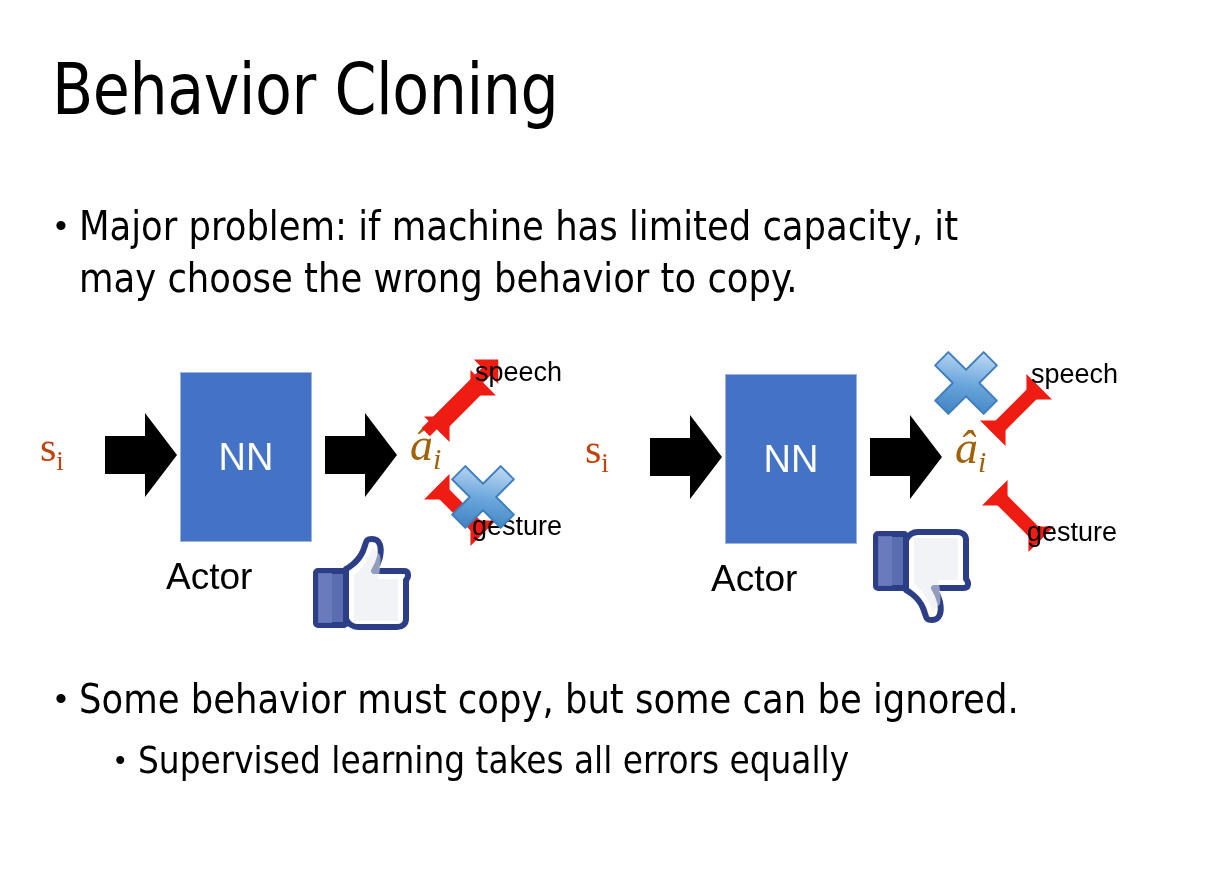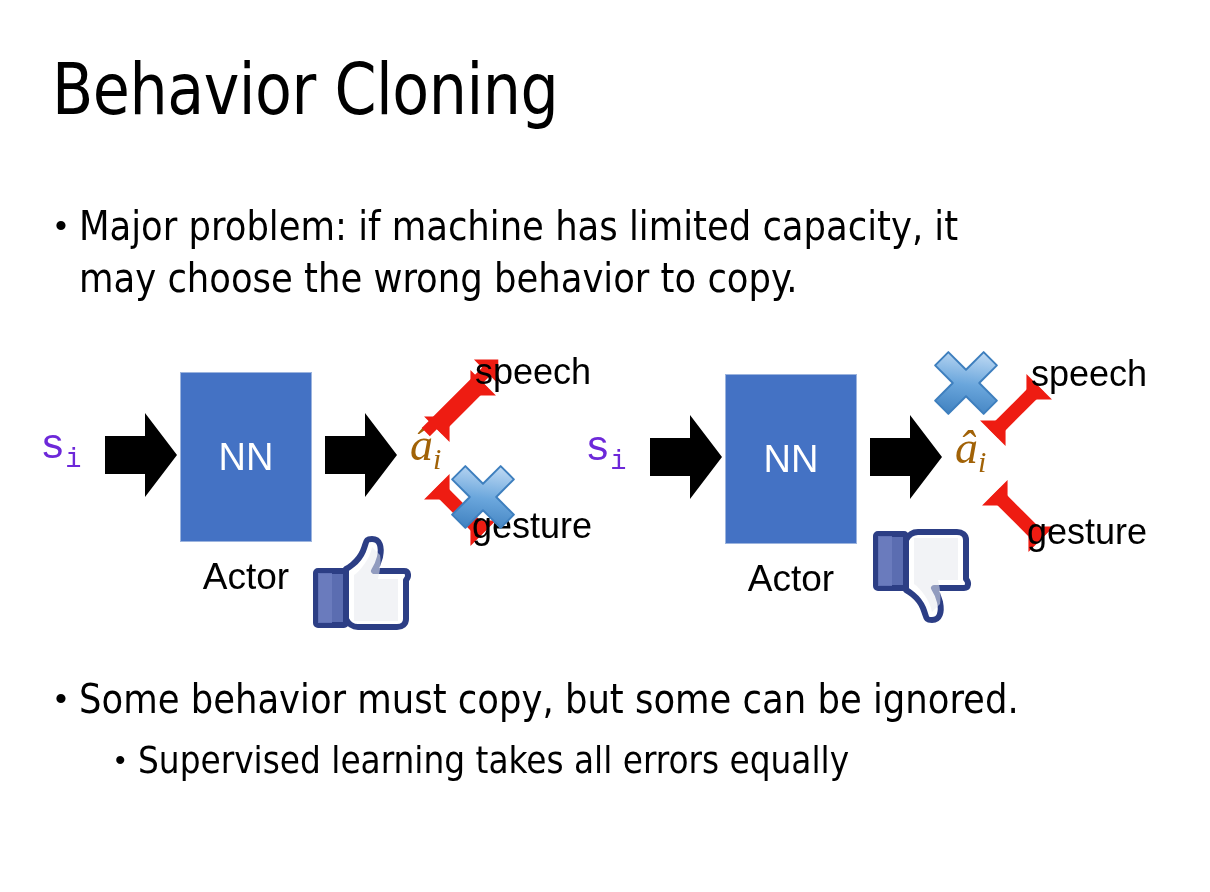--- a/index.html
+++ b/index.html
@@ -85,24 +85,24 @@
     top: 340px;
     width: 600px;
     height: 300px;
   }
   #diagram-left  { left: 20px; }
   #diagram-right { left: 565px; }
 
   
   .state-label {
     position: absolute;
-    font-family: Liberation Mono, monospace;
+    font-family: Liberation Serif, serif;
     font-size: 42px;
     line-height: 42px;
-    color: #6d28d9;
+    color: #c2410c;
     text-align: right;
   }
   .state-label .sub {
     font-size: 27px;
     vertical-align: -0.32em;
     letter-spacing: 0;
   }
 
   
   .block-arrow {
@@ -129,21 +129,21 @@
     font-family: "Liberation Sans", sans-serif;
     font-size: 38px;
     line-height: 38px;
   }
   .actor-label {
     position: absolute;
     font-family: "Liberation Sans", sans-serif;
     font-size: 37px;
     line-height: 37px;
     color: #000000;
-    text-align: center;
+    text-align: left;
     width: 160px;
   }
 
   
   .action-label {
     position: absolute;
     font-family: "Liberation Serif", serif;
     font-style: italic;
     font-size: 46px;
     line-height: 46px;
@@ -160,21 +160,21 @@
     position: absolute;
     width: 116px;
     height: 116px;
   }
   .red-arrow svg { display: block; width: 100%; height: 100%; }
 
   
   .modality-label {
     position: absolute;
     font-family: "Liberation Sans", sans-serif;
-    font-size: 36px;
+    font-size: 27px;
     line-height: 40px;
     color: #000000;
     white-space: nowrap;
   }
 
   
   .blue-cross {
     position: absolute;
     width: 78px;
     height: 78px;

